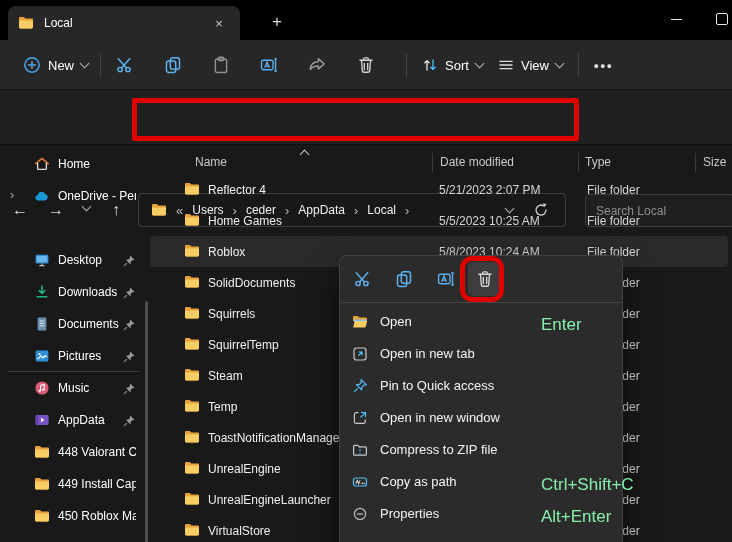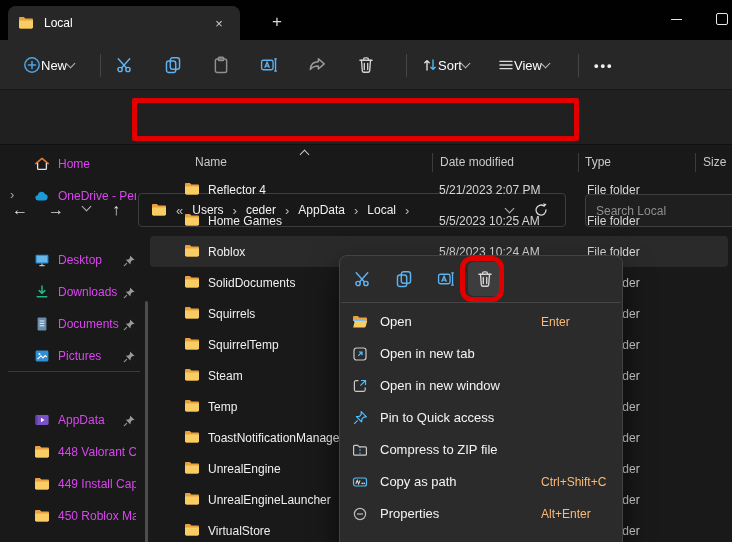--- a/index.html
+++ b/index.html
@@ -20,21 +20,21 @@
   .newtab{position:absolute;left:262px;top:8px;width:30px;height:28px;display:flex;align-items:center;
     justify-content:center;color:#d8d8d8;font-size:17px;}
   .win-btn{position:absolute;top:0;width:46px;height:38px;display:flex;align-items:center;justify-content:center;}
   .min-glyph{width:11px;height:0;border-top:1.4px solid #e8e8e8;}
   .max-glyph{width:10px;height:10px;border:1.4px solid #e8e8e8;border-radius:2px;}
 
   
   .toolbar{position:absolute;left:0;top:40px;width:732px;height:50px;background:#272727;border-bottom:1px solid #161616;box-sizing:border-box;}
   .tb-divider{position:absolute;top:14px;width:1px;height:23px;background:#454545;}
   .icon-btn{position:absolute;top:7px;width:36px;height:36px;border-radius:4px;display:flex;align-items:center;justify-content:center;}
-  .tbtn{position:absolute;top:7px;height:36px;border-radius:4px;display:flex;align-items:center;padding:0 9px;color:#fff;font-size:13px;}
+  .tbtn{position:absolute;top:7px;height:36px;border-radius:4px;display:flex;align-items:center;gap:7px;padding:0 9px;color:#fff;font-size:13px;}
   .chev{width:6px;height:6px;border-right:1.3px solid #b5b5b5;border-bottom:1.3px solid #b5b5b5;transform:rotate(45deg);margin-top:-3px;}
   .more-dots{letter-spacing:2px;color:#efefef;font-size:13px;font-weight:bold;}
 
   
   .addr-row{position:absolute;left:0;top:90px;width:732px;height:55px;background:#202020;border-bottom:1px solid #111;box-sizing:border-box;}
   .nav-btn{position:absolute;top:105px;width:30px;height:30px;display:flex;align-items:center;justify-content:center;
     color:#dcdcdc;font-size:16px;border-radius:4px;}
   .nav-chev{position:absolute;top:116px;}
   .addr-bar{position:absolute;left:138px;top:103px;width:428px;height:34px;background:#181818;border:1px solid #3d3d3d;
     border-radius:4px;display:flex;align-items:center;padding:0 12px;box-sizing:border-box;gap:9px;}
@@ -42,21 +42,21 @@
   .crumb-sep{color:#bdbdbd;font-size:13px;}
   .addr-right{margin-left:auto;display:flex;align-items:center;gap:20px;padding-right:4px;}
   .search-box{position:absolute;left:585px;top:104px;width:150px;height:33px;background:#1f1f1f;border:1px solid #3f3f3f;
     border-radius:4px;box-sizing:border-box;color:#e8e8e8;font-family:"Liberation Sans",sans-serif;font-size:12px;padding:0 10px;outline:none;}
   .search-box::placeholder{color:#8f8f8f;}
 
   
   .sidebar{position:absolute;left:0;top:145px;width:148px;height:397px;}
   .side-item{position:absolute;left:0;width:148px;height:32px;}
   .side-icon{position:absolute;left:34px;top:8px;}
-  .side-label{position:absolute;left:58px;top:9px;width:78px;font-size:12px;color:#d946ef;white-space:nowrap;overflow:hidden;}
+  .side-label{position:absolute;left:58px;top:9px;width:78px;font-size:12px;color:#ffffff;white-space:nowrap;overflow:hidden;}
   .side-pin{position:absolute;left:122px;top:10px;}
   .side-expander{position:absolute;left:10px;top:7px;color:#a8a8a8;font-size:13px;}
   .side-divider{position:absolute;left:8px;top:226px;width:132px;height:1px;background:#3a3a3a;}
   .side-scrollbar{position:absolute;left:145px;top:156px;width:3px;height:378px;background:#4d4d4d;border-radius:2px;}
 
   
   .filearea{position:absolute;left:148px;top:145px;right:0;bottom:0;}
   .hdr{position:absolute;left:0;top:5px;right:0;height:24px;color:#c9c9c9;font-size:12px;}
   .hdr .col{position:absolute;top:5px;white-space:nowrap;text-align:right;}
   .hdr-caret{position:absolute;left:153px;top:1px;width:6px;height:6px;border-left:1.3px solid #c9c9c9;border-top:1.3px solid #c9c9c9;transform:rotate(45deg);}
@@ -71,21 +71,21 @@
   
   .ctx{position:absolute;left:339px;top:255px;width:284px;height:312px;background:#2b2b2b;border:1px solid #434343;
     border-radius:8px;box-sizing:border-box;box-shadow:0 14px 30px rgba(0,0,0,.6);z-index:20;}
   .ctx-iconrow{position:relative;height:46px;}
   .ctx-ibtn{position:absolute;top:6px;width:34px;height:34px;border-radius:5px;display:flex;align-items:center;justify-content:center;}
   .ctx-ibtn.hov{background:#3d3d3d;}
   .ctx-div{height:1px;background:#454545;margin:0 1px 3px 1px;}
   .menu-item{position:relative;height:32px;}
   .mi-icon{position:absolute;left:12px;top:8px;}
   .mi-label{position:absolute;left:40px;top:8px;font-size:13px;color:#f4f4f4;white-space:nowrap;}
-  .mi-shortcut{position:absolute;left:201px;top:9px;font-size:12px;color:#fdba74;white-space:nowrap;}
+  .mi-shortcut{position:absolute;left:201px;top:9px;font-size:17px;color:#86efac;white-space:nowrap;}
 
   
   .annot{position:absolute;border:5px solid #e00000;box-sizing:border-box;z-index:40;pointer-events:none;}
   .annot-addr{left:132px;top:98px;width:447px;height:43px;border-radius:2px;}
   .annot-del{left:460px;top:256px;width:44px;height:46px;border-radius:12px;}
 </style>
 </head>
 <body>
 
 <svg width="0" height="0" style="position:absolute" aria-hidden="true">
@@ -411,20 +411,33 @@
             <use href="#i-pic"></use>
           </svg>
         </span>
       <span class="side-label">Pictures</span>
       <span class="side-pin">
           <svg class="i14">
             <use href="#i-pin-fill"></use>
           </svg>
         </span>
     </div>
+    <div class="side-item" style="top:227px">
+      <span class="side-icon">
+          <svg class="i16">
+            <use href="#i-music"></use>
+          </svg>
+        </span>
+      <span class="side-label">Music</span>
+      <span class="side-pin">
+          <svg class="i14">
+            <use href="#i-pin-fill"></use>
+          </svg>
+        </span>
+    </div>
     <div class="side-item" style="top:259px">
       <span class="side-icon">
           <svg class="i16">
             <use href="#i-video"></use>
           </svg>
         </span>
       <span class="side-label">AppData</span>
       <span class="side-pin">
           <svg class="i14">
             <use href="#i-pin-fill"></use>
@@ -628,32 +641,32 @@
       <span class="mi-icon">
           <svg class="i16">
             <use href="#i-newtab"></use>
           </svg>
         </span>
       <span class="mi-label">Open in new tab</span>
     </div>
     <div class="menu-item">
       <span class="mi-icon">
           <svg class="i16">
-            <use href="#i-newwin"></use>
-          </svg>
-        </span>
-      <span class="mi-label">Open in new window</span>
+            <use href="#i-pin-line"></use>
+          </svg>
+        </span>
+      <span class="mi-label">Pin to Quick access</span>
     </div>
     <div class="menu-item">
       <span class="mi-icon">
           <svg class="i16">
-            <use href="#i-pin-line"></use>
-          </svg>
-        </span>
-      <span class="mi-label">Pin to Quick access</span>
+            <use href="#i-newwin"></use>
+          </svg>
+        </span>
+      <span class="mi-label">Open in new window</span>
     </div>
     <div class="menu-item">
       <span class="mi-icon">
           <svg class="i16">
             <use href="#i-zip"></use>
           </svg>
         </span>
       <span class="mi-label">Compress to ZIP file</span>
     </div>
     <div class="menu-item">

